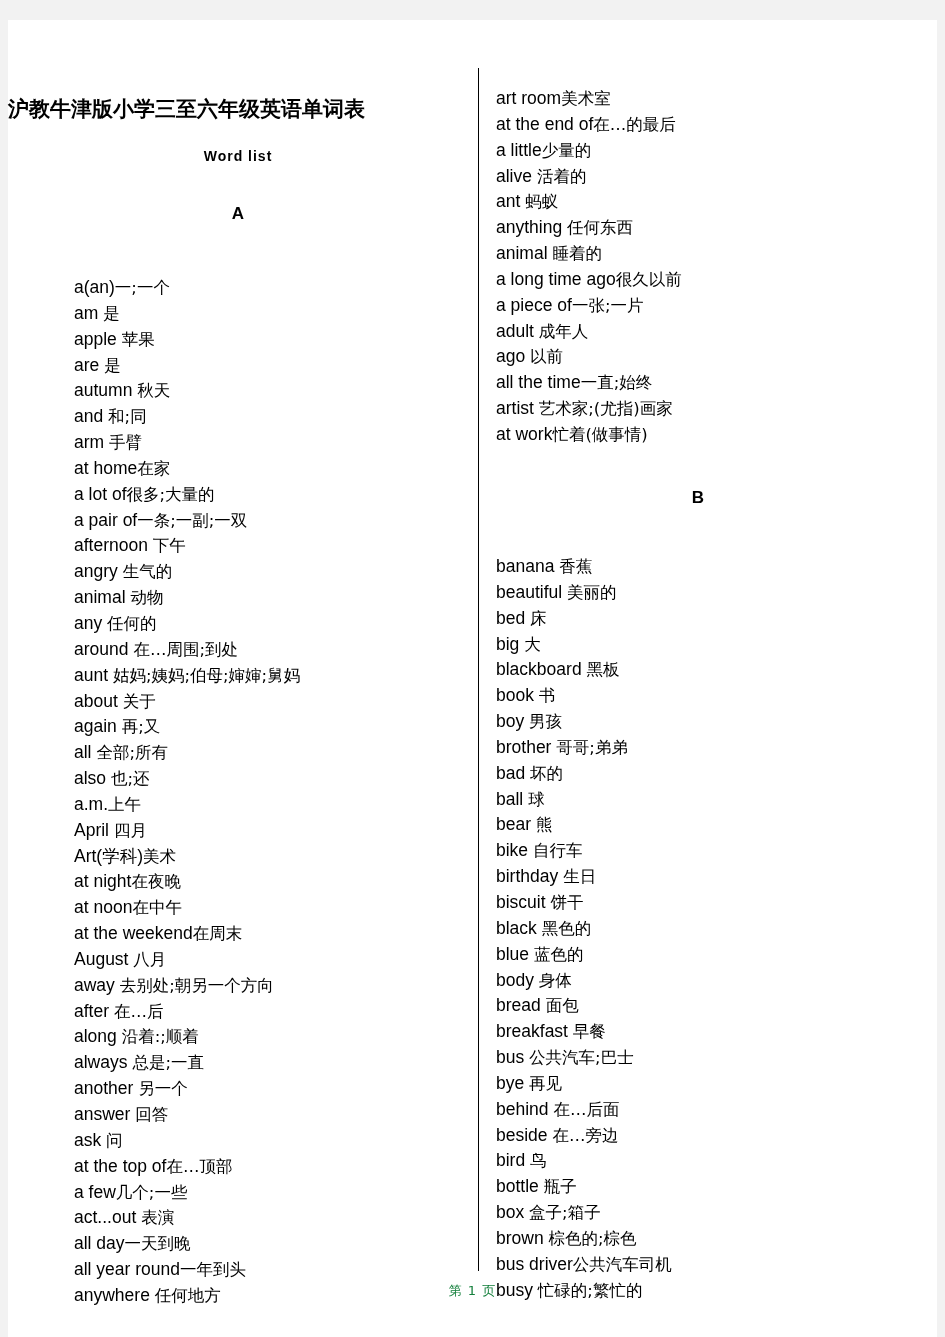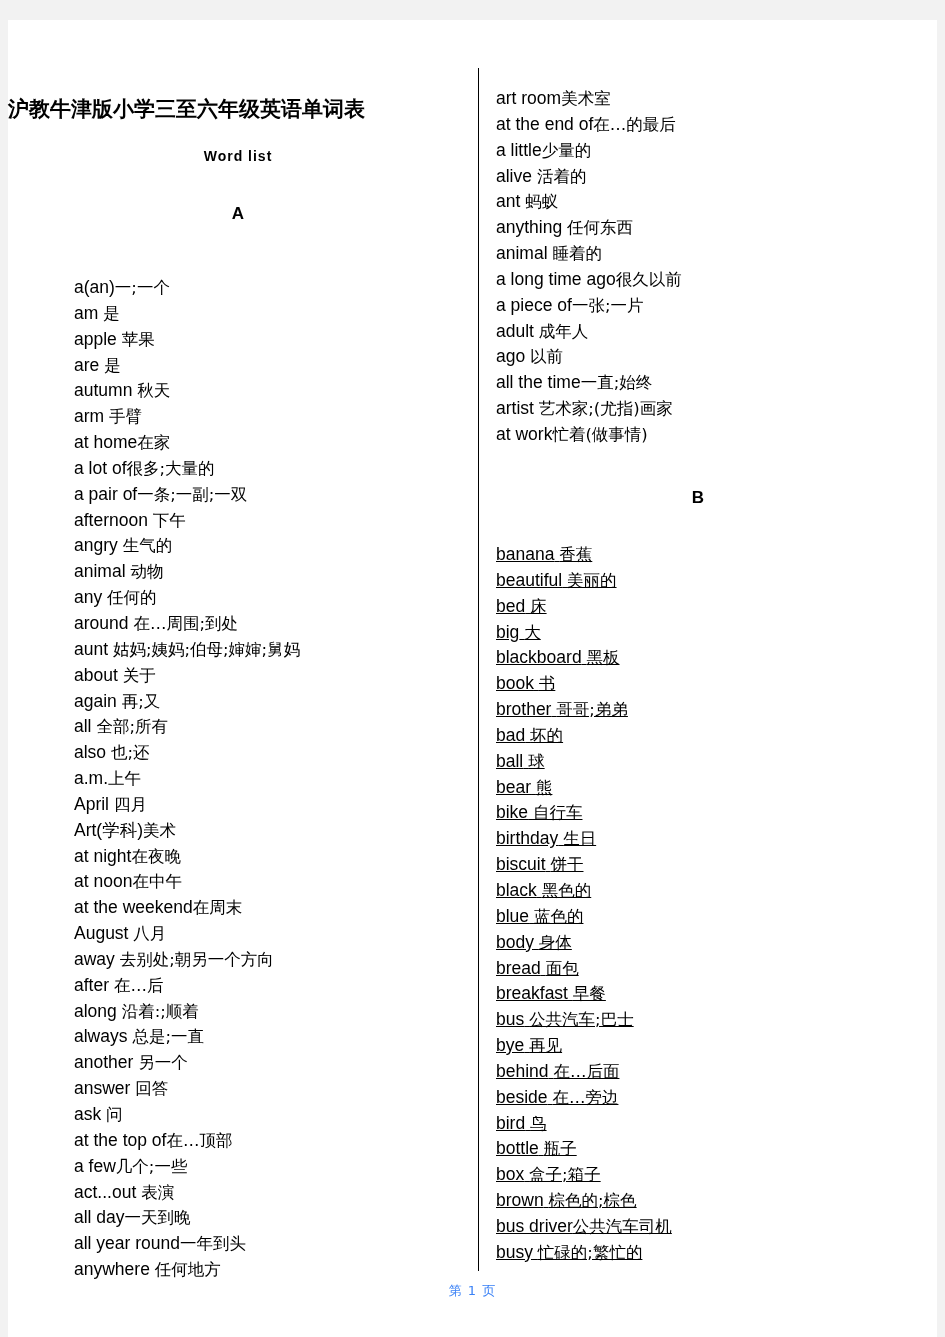--- a/index.html
+++ b/index.html
@@ -93,23 +93,22 @@
     top: 255px;
     width: 395px;
   }
   .col-right {
     left: 488px;
     top: 66px;
     width: 420px;
   }
   .col-right-b {
     left: 488px;
-    top: 522px;
+    top: 534px;
     width: 420px;
-    text-decoration: underline;
   }
 
   .entry {
     font-size: 17.5px;
     line-height: 24.85px;
     color: #000;
     white-space: nowrap;
     font-family: "Liberation Sans", "DejaVu Sans", sans-serif;
   }
   .entry .en {
@@ -121,21 +120,21 @@
   }
 
   
   .footer {
     position: absolute;
     left: 0;
     top: 1262px;
     width: 929px;
     text-align: center;
     font-size: 13px;
-    color: #3b82f6;
+    color: #15803d;
     font-family: "DejaVu Sans", "Liberation Sans", sans-serif;
     letter-spacing: 1px;
   }
 </style>
 </head>
 <body>
 
 <div class="page">
   <div class="page-inner">
 
@@ -146,20 +145,21 @@
     <div class="letter-head-a">A</div>
 
     <div class="col-divider"></div>
 
     <div class="col col-left">
         <div class="entry"><span class="en">a(an)</span><span class="cn">一;一个</span></div>
         <div class="entry"><span class="en">am</span> <span class="cn">是</span></div>
         <div class="entry"><span class="en">apple</span> <span class="cn">苹果</span></div>
         <div class="entry"><span class="en">are</span> <span class="cn">是</span></div>
         <div class="entry"><span class="en">autumn</span> <span class="cn">秋天</span></div>
+        <div class="entry"><span class="en">and</span> <span class="cn">和;同</span></div>
         <div class="entry"><span class="en">arm</span> <span class="cn">手臂</span></div>
         <div class="entry"><span class="en">at  home</span><span class="cn">在家</span></div>
         <div class="entry"><span class="en">a  lot  of</span><span class="cn">很多;大量的</span></div>
         <div class="entry"><span class="en">a  pair  of</span><span class="cn">一条;一副;一双</span></div>
         <div class="entry"><span class="en">afternoon</span> <span class="cn">下午</span></div>
         <div class="entry"><span class="en">angry</span> <span class="cn">生气的</span></div>
         <div class="entry"><span class="en">animal</span> <span class="cn">动物</span></div>
         <div class="entry"><span class="en">any</span> <span class="cn">任何的</span></div>
         <div class="entry"><span class="en">around</span> <span class="cn">在…周围;到处</span></div>
         <div class="entry"><span class="en">aunt</span> <span class="cn">姑妈;姨妈;伯母;婶婶;舅妈</span></div>
@@ -208,20 +208,21 @@
 
     <div class="letter-head-b">B</div>
 
     <div class="col col-right-b">
         <div class="entry"><span class="en">banana</span> <span class="cn">香蕉</span></div>
         <div class="entry"><span class="en">beautiful</span> <span class="cn">美丽的</span></div>
         <div class="entry"><span class="en">bed</span> <span class="cn">床</span></div>
         <div class="entry"><span class="en">big</span> <span class="cn">大</span></div>
         <div class="entry"><span class="en">blackboard</span> <span class="cn">黑板</span></div>
         <div class="entry"><span class="en">book</span> <span class="cn">书</span></div>
+        <div class="entry"><span class="en">boy</span> <span class="cn">男孩</span></div>
         <div class="entry"><span class="en">brother</span> <span class="cn">哥哥;弟弟</span></div>
         <div class="entry"><span class="en">bad</span> <span class="cn">坏的</span></div>
         <div class="entry"><span class="en">ball</span> <span class="cn">球</span></div>
         <div class="entry"><span class="en">bear</span> <span class="cn">熊</span></div>
         <div class="entry"><span class="en">bike</span> <span class="cn">自行车</span></div>
         <div class="entry"><span class="en">birthday</span> <span class="cn">生日</span></div>
         <div class="entry"><span class="en">biscuit</span> <span class="cn">饼干</span></div>
         <div class="entry"><span class="en">black</span> <span class="cn">黑色的</span></div>
         <div class="entry"><span class="en">blue</span> <span class="cn">蓝色的</span></div>
         <div class="entry"><span class="en">body</span> <span class="cn">身体</span></div>

